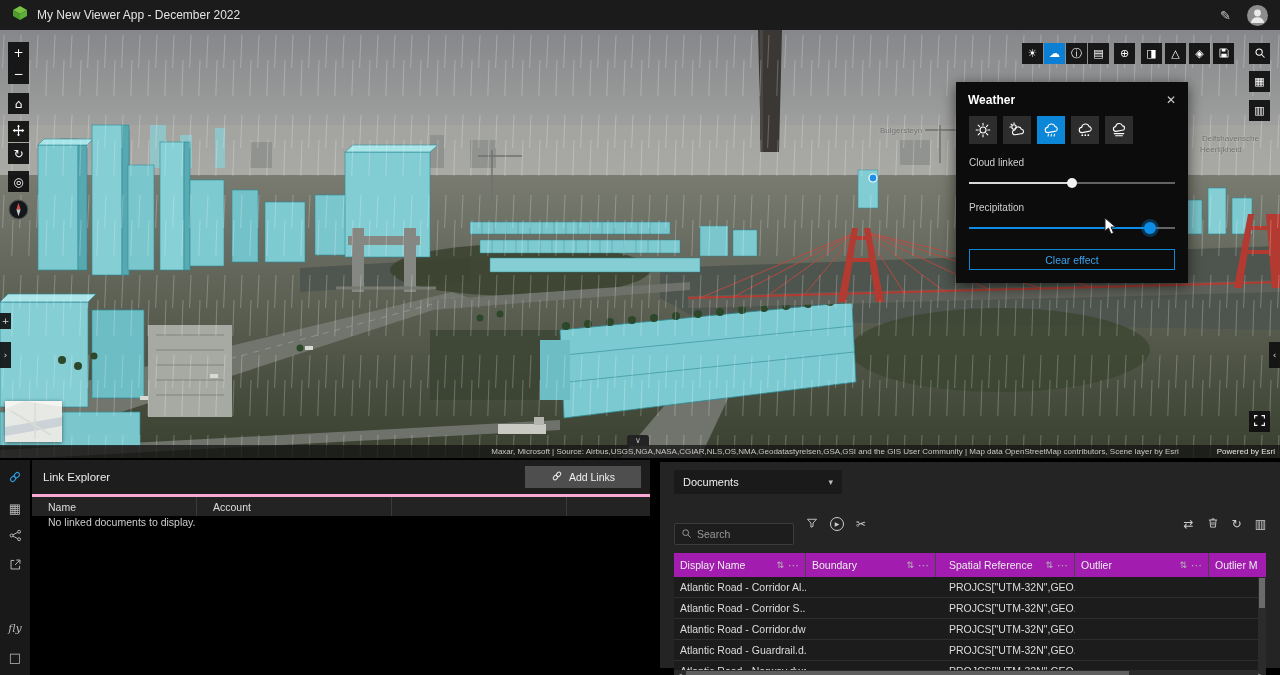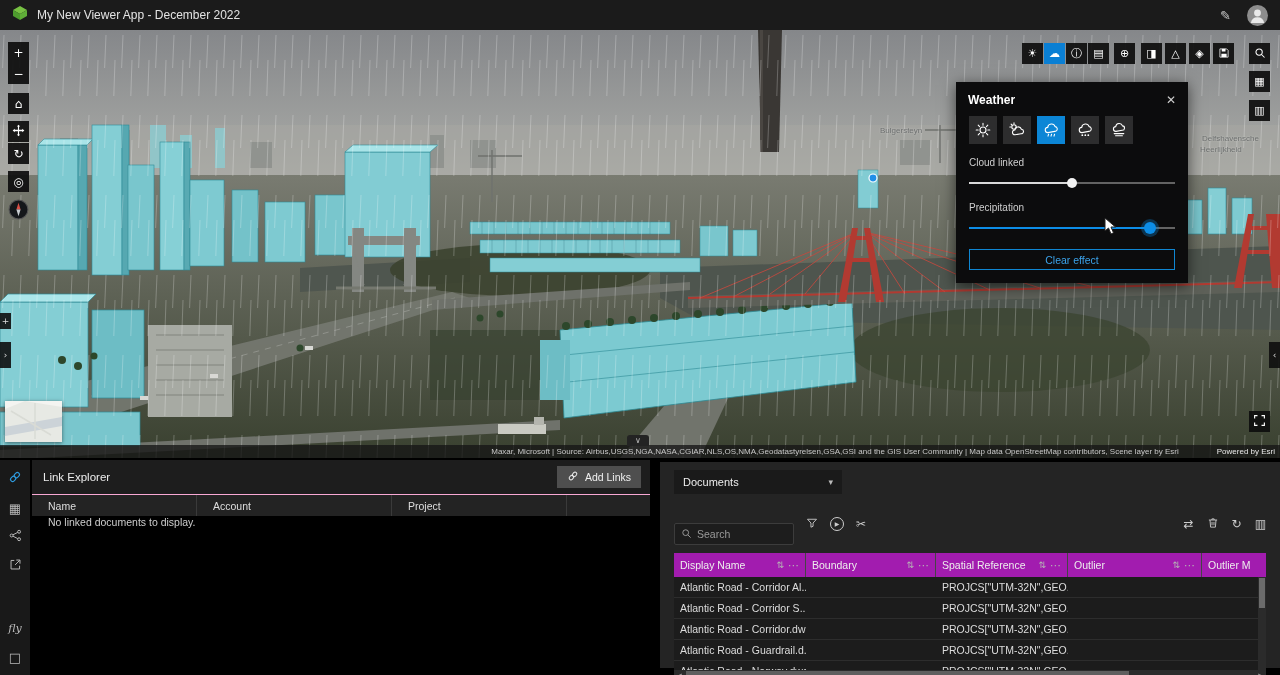--- a/index.html
+++ b/index.html
@@ -60,22 +60,22 @@
   .dock-btn { width:18px; height:18px; display:flex; align-items:center; justify-content:center; color:#b9b9b9; cursor:pointer; }
   .dock-btn .icon { font-size:13px; }
   .dock-btn.active { color:#2e9bdf; }
   .dock-spacer { flex:1; }
   .fly-glyph { font-family:"DejaVu Serif",serif; font-style:italic; font-size:11px; }
 
   
   .link-explorer { position:absolute; left:32px; top:460px; width:618px; height:203px; background:#060606; display:flex; flex-direction:column; z-index:10; }
   .le-header { height:34px; background:#1d1d1d; display:flex; align-items:center; padding:0 9px 0 11px; flex:0 0 auto; }
   .le-title { font-size:11.5px; color:#ececec; }
-  .add-links { margin-left:auto; background:#4e4e4e; color:#f0f0f0; height:22px; padding:0 10px; display:flex; align-items:center; gap:6px; font-size:10.5px; cursor:pointer; border:none;justify-content:space-between; }
-  .le-cols { height:22px; background:#232323; display:flex; font-size:10.5px; color:#dedede; flex:0 0 auto; border-top:1px solid #f9a8d4; }
+  .add-links { margin-left:auto; background:#4e4e4e; color:#f0f0f0; height:22px; padding:0 26px; display:flex; align-items:center; gap:6px; font-size:10.5px; cursor:pointer; border:none;justify-content:space-between; }
+  .le-cols { height:22px; background:#232323; display:flex; font-size:10.5px; color:#dedede; flex:0 0 auto; border-top:3px solid #f9a8d4; }
   .le-col { display:flex; align-items:center; padding-left:16px; border-right:1px solid #3a3a3a; }
   .le-col:nth-child(1){ width:165px; } .le-col:nth-child(2){ width:195px; } .le-col:nth-child(3){ width:175px; } .le-col:nth-child(4){ flex:1; border-right:none; }
   .le-body { flex:1; background:#000; padding:0 0 0 16px; font-size:10.5px; color:#cdcdcd; }
 
   
   .docs { position:absolute; left:660px; top:462px; width:620px; height:206px; background:#242424; padding:8px 14px 0; z-index:10; }
   .doc-select { width:168px; height:24px; background:#1a1a1a; display:flex; align-items:center; padding:0 9px; font-size:11px; color:#eee; cursor:pointer; }
   .doc-select .icon { margin-left:auto; font-size:9px; color:#bbb; }
   .doc-toolbar { display:flex; align-items:center; margin-top:8px; gap:12px; }
   .search-box { width:120px; height:22px; background:#1d1d1d; border:1px solid #3c3c3c; border-radius:2px; display:flex; align-items:center; padding:0 6px; gap:5px;margin-top:21px; }
@@ -86,21 +86,21 @@
   .circle-ic { width:14px; height:14px; border:1px solid #cdcdcd; border-radius:50%; display:flex; align-items:center; justify-content:center; }
   .circle-ic .icon { font-size:6px; }
   .right-ics { margin-left:auto; display:flex; gap:13px; align-items:center; }
 
   .tbl-wrap { position:relative; margin-top:8px; height:117px; overflow:hidden; }
   .tbl-head { display:flex; height:24px; background:#a21caf; font-size:10.5px; color:#ededed; }
   .th { display:flex; align-items:center; gap:4px; padding:0 6px; border-right:1px solid #454545; overflow:hidden; }
   .th .lbl { flex:1; white-space:nowrap; overflow:hidden; }
   .th .sorter { font-size:9px; color:#b5b5b5; cursor:pointer; }
   .th .menu { font-size:11px; color:#b5b5b5; cursor:pointer; }
-  .c0{ width:132px; } .c1{ width:130px; } .c2{ width:132px; } .c3{ width:134px; } .c4{ flex:1; border-right:none; }
+  .c0{ width:132px; } .c1{ width:130px; } .c2{ width:132px;margin-left:7px; } .c3{ width:134px; } .c4{ flex:1; border-right:none; }
   .tr { display:flex; height:21px; background:#1c1c1c; border-bottom:1px solid #2d2d2d; font-size:10.5px; color:#dcdcdc; cursor:pointer; }
   .td { display:flex; align-items:center; padding:0 6px; white-space:nowrap; overflow:hidden; }
   .vscroll { position:absolute; right:0; top:24px; bottom:0; width:8px; background:#2b2b2b; cursor:pointer; }
   .vscroll .thumb { position:absolute; top:1px; left:1px; right:1px; height:30px; background:#6b6b6b; }
   .hscroll { display:flex; align-items:center; height:10px; background:#2b2b2b; margin-top:0; cursor:pointer; }
   .hscroll .arr { width:12px; text-align:center; color:#999; font-size:7px; font-family:"DejaVu Sans",sans-serif; }
   .hscroll .track { flex:1; position:relative; height:8px; }
   .hscroll .thumb { position:absolute; left:0; top:0; height:8px; width:78%; background:#5f5f5f; }
 </style>
 </head>
@@ -536,21 +536,20 @@
                 <rect x="1.8" y="5.6" width="6.4" height="4.8" rx="2.4"></rect>
                 <rect x="7.8" y="5.6" width="6.4" height="4.8" rx="2.4"></rect>
               </g>
             </svg></span>
         <span>Add Links</span>
       </button>
     </div>
     <div class="le-cols">
       <div class="le-col">Name</div>
       <div class="le-col">Account</div>
-      <div class="le-col">Project</div>
       <div class="le-col"></div>
     </div>
     <div class="le-body">
       <span>No linked documents to display.</span>
     </div>
   </div>
 
   <div class="docs">
     <div class="doc-select">
       <span>Documents</span>

